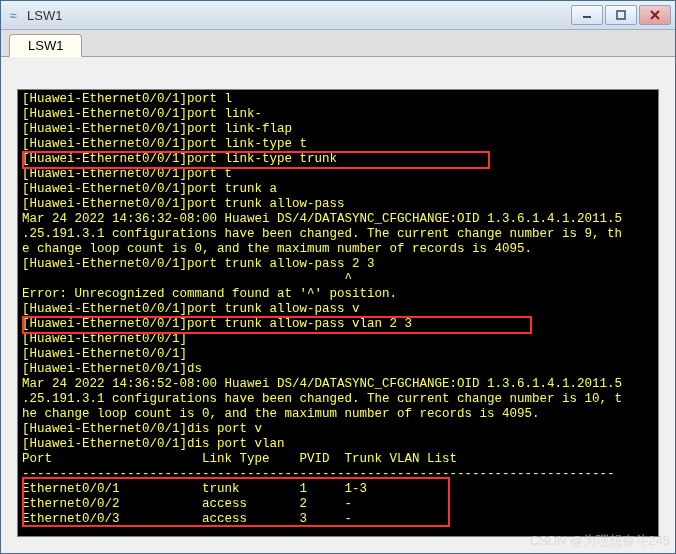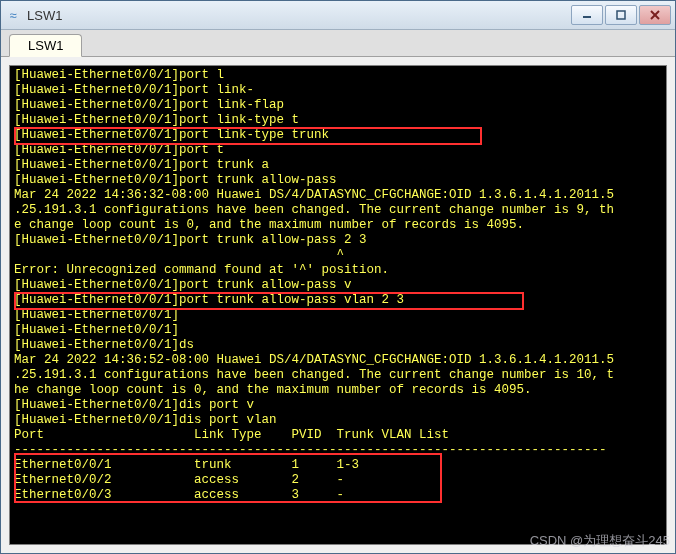--- a/index.html
+++ b/index.html
@@ -79,22 +79,23 @@
     border-bottom: 1px solid #fffef0;
     padding: 3px 18px;
     font-size: 13px;
     border-top-left-radius: 4px;
     border-top-right-radius: 4px;
     position: relative;
     top:1px;
   }
   .terminal-wrap{
     flex:1;
-    padding:8px;
+    padding:16px;
     box-sizing:border-box;
+    margin-top:16px;
   }
   .terminal {
     background: #000;
     height: 100%;
     overflow: hidden;
     border:1px solid #808080;
     position:relative;
     box-sizing:border-box;
   }
   .terminal pre {

